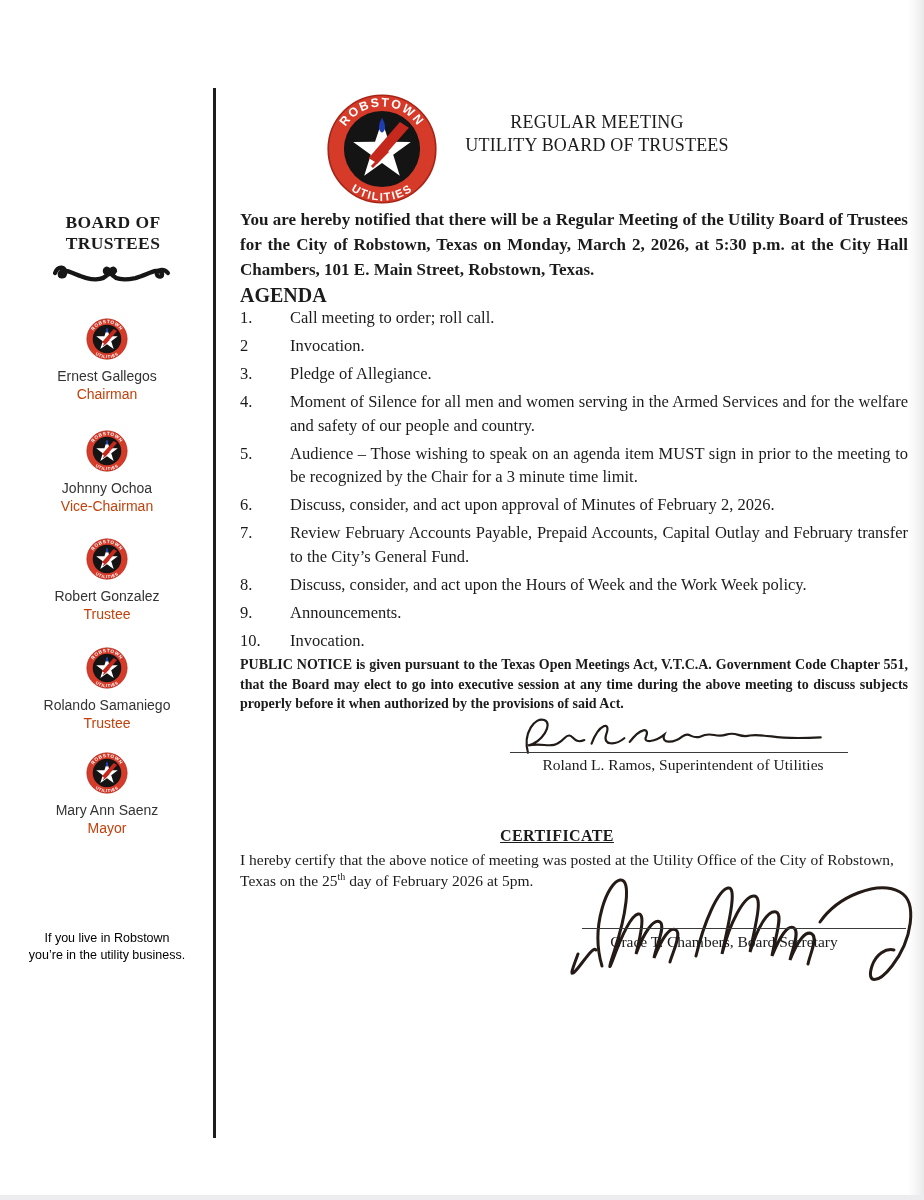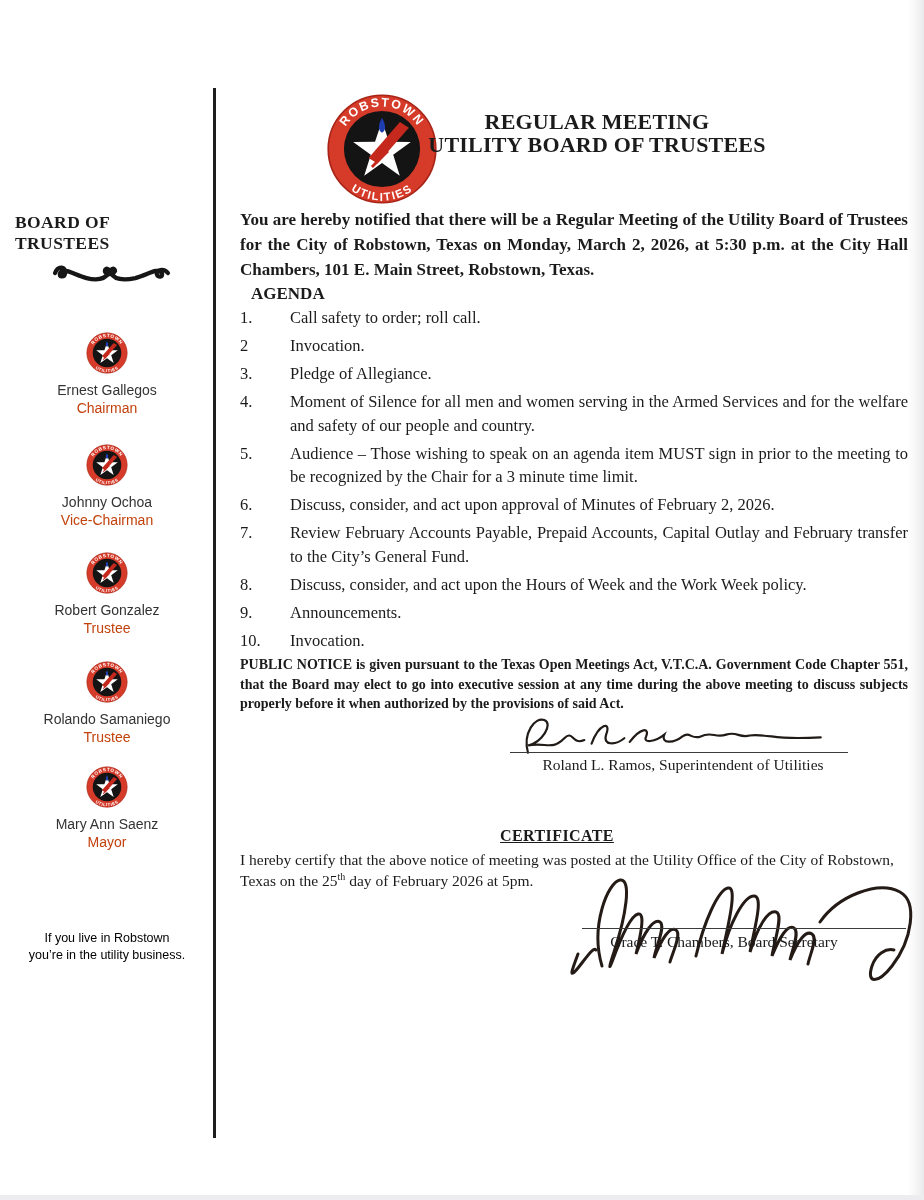--- a/index.html
+++ b/index.html
@@ -8,43 +8,43 @@
           font-family:"Liberation Serif", serif; color:#1b1b1b; }
 
   
   .edge-right { position:absolute; right:0; top:0; width:16px; height:1200px;
     background:linear-gradient(to right, rgba(0,0,0,0) 0%, rgba(120,120,130,0.10) 70%, rgba(120,120,130,0.16) 100%); }
   .edge-bottom { position:absolute; left:0; bottom:0; width:924px; height:5px; background:#ededef; }
 
   .divider { position:absolute; left:213px; top:88px; width:3px; height:1050px; background:#1e1e1e; }
 
   
-  .sb-heading { position:absolute; left:15px; top:212px; width:196px; text-align:left;
+  .sb-heading { position:absolute; left:15px; top:212px; width:196px; text-align:center;
     font-weight:bold; font-size:17.5px; line-height:21px; letter-spacing:0.4px; }
   .flourish { position:absolute; left:52px; top:260px; width:122px; height:28px; }
-  .members { position:absolute; left:0; top:16px; width:214px; height:900px; }
+  .members { position:absolute; left:0; top:2px; width:214px; height:900px; }
   .member { position:absolute; left:7px; width:200px; text-align:center; }
   .member:nth-child(1){ top:316px; }
   .member:nth-child(2){ top:428px; }
   .member:nth-child(3){ top:536px; }
   .member:nth-child(4){ top:645px; }
   .member:nth-child(5){ top:750px; }
   .member .logo-sm { width:42px; height:42px; display:inline-block; }
   .member .m-name { font-family:"Liberation Sans", sans-serif; font-size:14px; color:#333; margin-top:3px; line-height:18px; }
   .member .m-title { font-family:"Liberation Sans", sans-serif; font-size:14px; color:#c2410c; line-height:18px; }
   .tagline { position:absolute; left:7px; top:930px; width:200px; text-align:center;
     font-family:"Liberation Sans", sans-serif; font-size:12.5px; color:#000000; line-height:17px; }
 
   
   .logo-lg { position:absolute; left:326px; top:93px; width:112px; height:112px; }
   .doc-title { position:absolute; left:372px; top:111px; width:450px; text-align:center;
-    font-weight:bold; font-size:22px; line-height:22.5px; letter-spacing:0.2px; }
+    font-weight:normal; font-size:18px; line-height:22.5px; letter-spacing:0.2px; }
   .intro { position:absolute; left:240px; top:207px; width:668px;
     font-weight:bold; font-size:17px; line-height:25px; text-align:justify; }
-  .agenda-head { position:absolute; left:251px; top:284px; font-weight:bold; font-size:17px; }
+  .agenda-head { position:absolute; left:240px; top:284px; font-weight:bold; font-size:20px; }
   .agenda { position:absolute; left:240px; top:306px; width:668px; font-size:16.5px; }
   .agenda-row { display:flex; margin-bottom:4.5px; line-height:23.5px; }
   .agenda-row .num { width:50px; flex-shrink:0; }
   .agenda-row .txt { flex:1; text-align:justify; }
   .pubnotice { position:absolute; left:240px; top:655px; width:668px;
     font-weight:bold; font-size:14px; line-height:19.5px; text-align:justify; }
 
   .sig1 { position:absolute; left:505px; top:711px; width:345px; height:50px; }
   .sig1-line { position:absolute; left:510px; top:752px; width:338px; height:1px; background:#3a3a3a; }
   .sig1-name { position:absolute; left:508px; top:756px; width:350px; text-align:center; font-size:15.5px; }
@@ -152,21 +152,21 @@
     <div>UTILITY BOARD OF TRUSTEES</div>
   </div>
 
   <p class="intro">You are hereby notified that there will be a Regular Meeting of the Utility Board of Trustees for the City of Robstown, Texas on Monday, March 2, 2026, at 5:30 p.m. at the City Hall Chambers, 101 E. Main Street, Robstown, Texas.</p>
 
   <div class="agenda-head">AGENDA</div>
 
   <div class="agenda">
     <div class="agenda-row">
       <span class="num">1.</span>
-      <span class="txt">Call safety to order; roll call.</span>
+      <span class="txt">Call meeting to order; roll call.</span>
     </div>
     <div class="agenda-row">
       <span class="num">2</span>
       <span class="txt">Invocation.</span>
     </div>
     <div class="agenda-row">
       <span class="num">3.</span>
       <span class="txt">Pledge of Allegiance.</span>
     </div>
     <div class="agenda-row">

